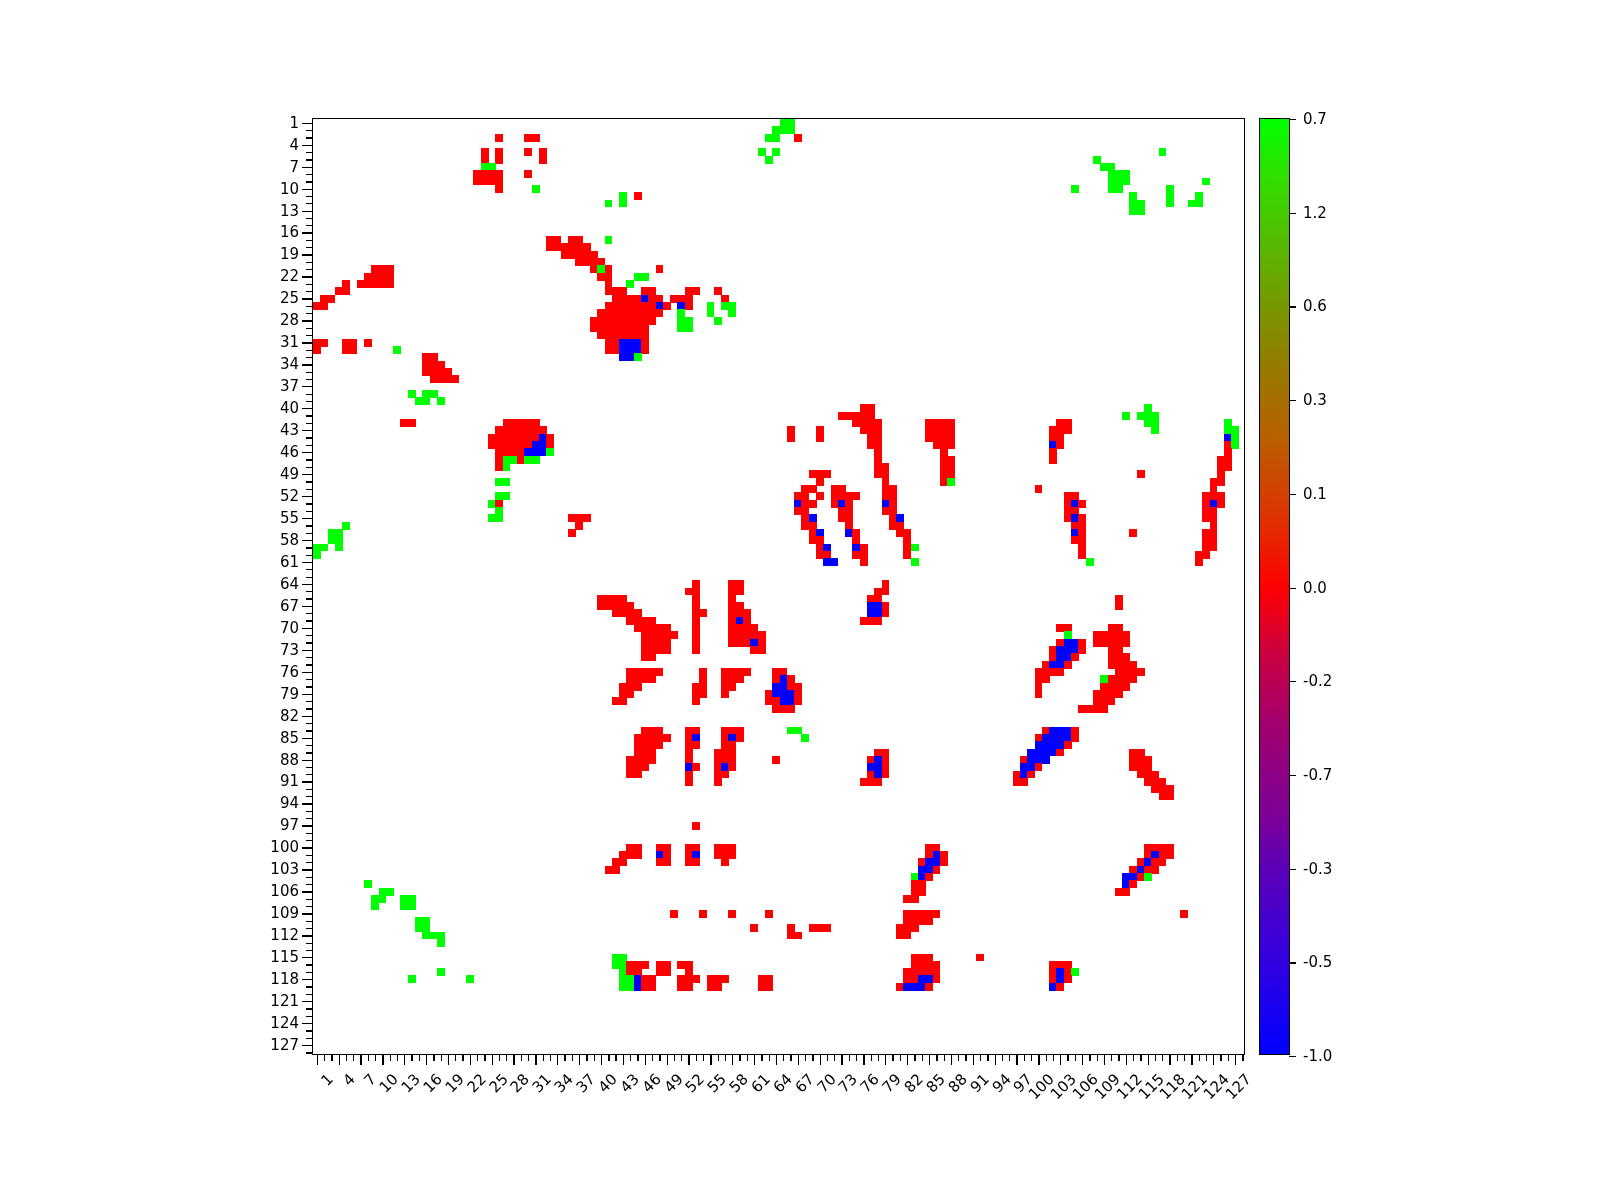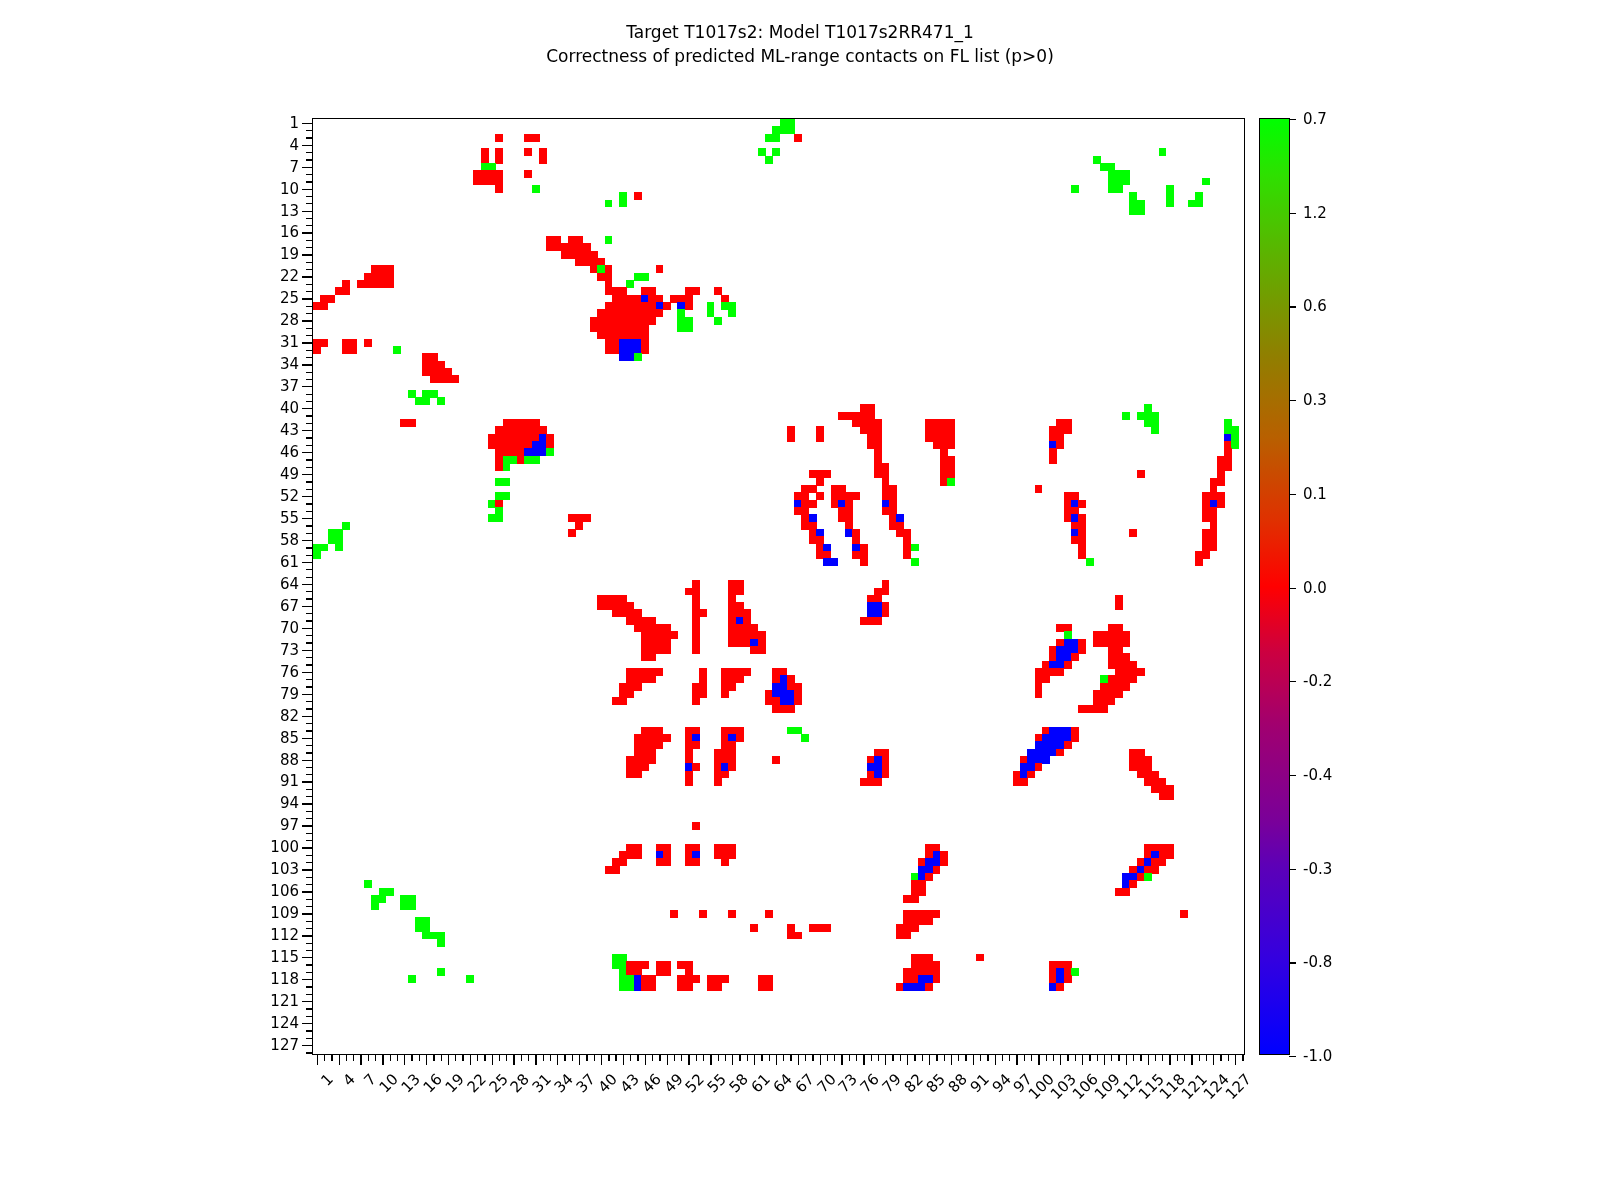--- a/index.html
+++ b/index.html
@@ -69,24 +69,20 @@
     position:absolute;left:100%;margin-left:14px;
     font-size:15px;color:#000;white-space:nowrap;
     transform:translateY(-50%);
   }
 </style>
 </head>
 <body>
 
 <div id="figure">
 
-  <div class="suptitle">
-    <div>Target T1017s2: Model T1017s2RR471_1</div>
-    <div>Correctness of predicted ML-range contacts on FL list (p&gt;0)</div>
-  </div>
 
 
   <div id="plot">
     <div id="cells">
         <div class="cell" style="left: 466.5px; top: 0px; width: 7.88906px; height: 7.92031px; background: rgb(0, 255, 0);"></div>
         <div class="cell" style="left: 473.789px; top: 0px; width: 7.88906px; height: 7.92031px; background: rgb(0, 255, 0);"></div>
         <div class="cell" style="left: 459.211px; top: 7.32031px; width: 7.88906px; height: 7.92031px; background: rgb(0, 255, 0);"></div>
         <div class="cell" style="left: 466.5px; top: 7.32031px; width: 7.88906px; height: 7.92031px; background: rgb(0, 255, 0);"></div>
         <div class="cell" style="left: 473.789px; top: 7.32031px; width: 7.88906px; height: 7.92031px; background: rgb(0, 255, 0);"></div>
         <div class="cell" style="left: 182.227px; top: 14.6406px; width: 7.88906px; height: 7.92031px; background: rgb(255, 0, 0);"></div>
@@ -1487,23 +1483,23 @@
         <div class="cblab" style="top: 187.4px;">0.6</div>
         <div class="cbtick" style="top: 281.1px;"></div>
         <div class="cblab" style="top: 281.1px;">0.3</div>
         <div class="cbtick" style="top: 374.8px;"></div>
         <div class="cblab" style="top: 374.8px;">0.1</div>
         <div class="cbtick" style="top: 468.5px;"></div>
         <div class="cblab" style="top: 468.5px;">0.0</div>
         <div class="cbtick" style="top: 562.2px;"></div>
         <div class="cblab" style="top: 562.2px;">-0.2</div>
         <div class="cbtick" style="top: 655.9px;"></div>
-        <div class="cblab" style="top: 655.9px;">-0.4</div>
+        <div class="cblab" style="top: 655.9px;">-0.7</div>
         <div class="cbtick" style="top: 749.6px;"></div>
         <div class="cblab" style="top: 749.6px;">-0.3</div>
         <div class="cbtick" style="top: 843.3px;"></div>
-        <div class="cblab" style="top: 843.3px;">-0.8</div>
+        <div class="cblab" style="top: 843.3px;">-0.5</div>
         <div class="cbtick" style="top: 937px;"></div>
         <div class="cblab" style="top: 937px;">-1.0</div>
       </div>
   </div>
 
 </div>
 
 </body></html>

